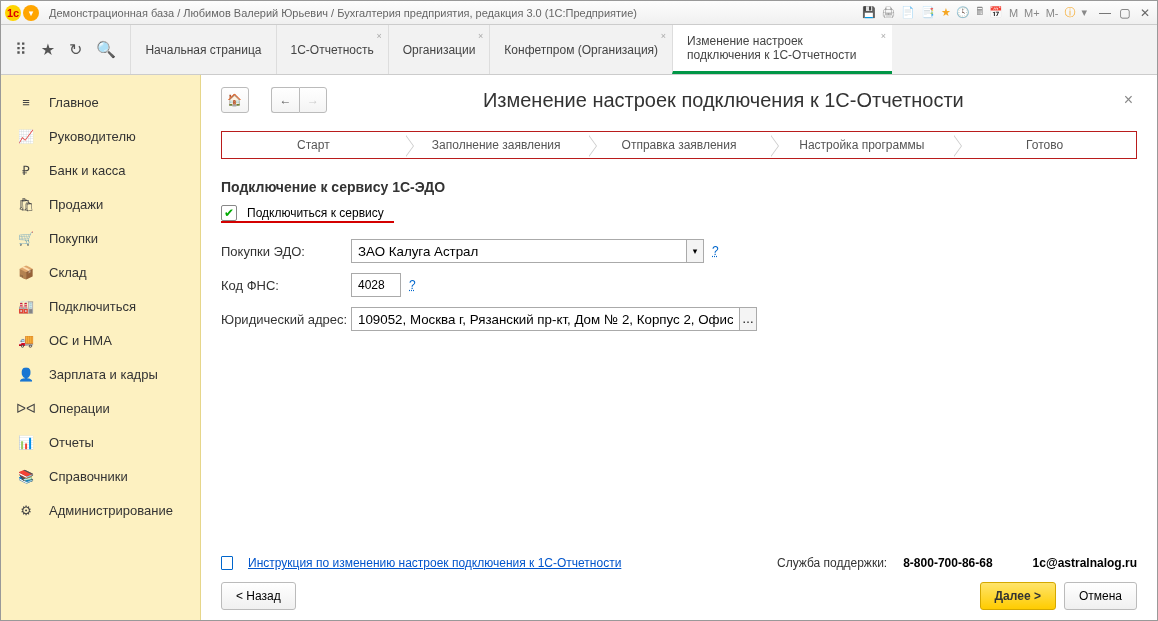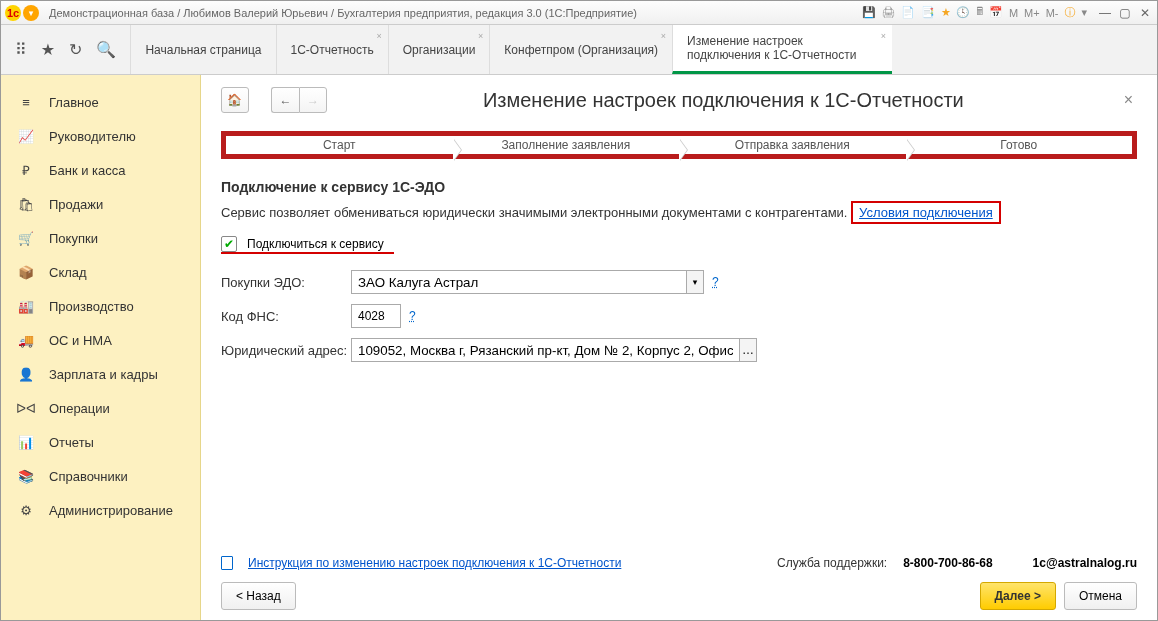--- a/index.html
+++ b/index.html
@@ -38,21 +38,21 @@
   .content-top { display: flex; align-items: center; margin-bottom: 18px; }
   .nav-btns { display: flex; gap: 6px; }
   .btn-sq { width: 28px; height: 26px; border: 1px solid #bbb; background: linear-gradient(#fff,#f4f4f4); border-radius: 3px; display: flex; align-items: center; justify-content: center; color: #555; }
   .btn-group { display: flex; }
   .btn-group .btn-sq:first-child { border-radius: 3px 0 0 3px; border-right: none; }
   .btn-group .btn-sq:last-child { border-radius: 0 3px 3px 0; }
   .page-title { flex: 1; text-align: center; font-size: 20px; font-weight: normal; color: #333; }
   .close-x { font-size: 16px; color: #888; padding: 4px; }
   
   
-  .stepper { display: flex; border: 5px solid #b91c1c; height: 28px; margin-bottom: 20px; }
+  .stepper { display: flex; border: 1px solid #b91c1c; height: 28px; margin-bottom: 20px; }
   .step { flex: 1; display: flex; align-items: center; justify-content: center; position: relative; font-size: 12px; color: #555; background: #fff; }
   .step::after { content: ''; position: absolute; right: -8px; top: 3px; width: 0; height: 0; border-top: 11px solid transparent; border-bottom: 11px solid transparent; border-left: 8px solid #fff; z-index: 2; }
   .step::before { content: ''; position: absolute; right: -9px; top: 3px; width: 0; height: 0; border-top: 11px solid transparent; border-bottom: 11px solid transparent; border-left: 8px solid #ccc; z-index: 1; }
   .step:last-child::after, .step:last-child::before { display: none; }
   
   .section-title { font-size: 14px; font-weight: bold; color: #333; margin-bottom: 10px; }
   .section-desc { font-size: 13px; color: #333; margin-bottom: 16px; }
   .link-red { color: #0055cc; text-decoration: underline; border: 2px solid #d40000; padding: 2px 6px; }
   
   .checkbox-row { display: flex; align-items: center; gap: 10px; margin-bottom: 16px; border-bottom: 2px solid #d40000; padding-bottom: 0px; width: fit-content; padding-right: 10px;}
@@ -163,21 +163,21 @@
     <div class="side-item">
         <span class="side-icon">🛒</span>
         <span>Покупки</span>
       </div>
     <div class="side-item">
         <span class="side-icon">📦</span>
         <span>Склад</span>
       </div>
     <div class="side-item">
         <span class="side-icon">🏭</span>
-        <span>Производство</span>
+        <span>Подключиться</span>
       </div>
     <div class="side-item">
         <span class="side-icon">🚚</span>
         <span>ОС и НМА</span>
       </div>
     <div class="side-item">
         <span class="side-icon">👤</span>
         <span>Зарплата и кадры</span>
       </div>
     <div class="side-item">
@@ -216,29 +216,28 @@
       <div class="step">
           <span>Старт</span>
         </div>
       <div class="step">
           <span>Заполнение заявления</span>
         </div>
       <div class="step">
           <span>Отправка заявления</span>
         </div>
       <div class="step">
+          <span>Настройка программы</span>
+        </div>
+      <div class="step">
           <span>Готово</span>
         </div>
     </div>
 
     <div class="section-title">Подключение к сервису 1С-ЭДО</div>
-    <div class="section-desc">
-      <span>Сервис позволяет обмениваться юридически значимыми электронными документами с контрагентами.</span>
-      <a class="link-red">Условия подключения</a>
-    </div>
 
     <div class="checkbox-row">
       <span class="chk">✔</span>
       <span>Подключиться к сервису</span>
     </div>
 
     <div class="form-row">
       <span class="form-label">Покупки ЭДО:</span>
       <div class="dd">
         <input value="ЗАО Калуга Астрал" style="">

